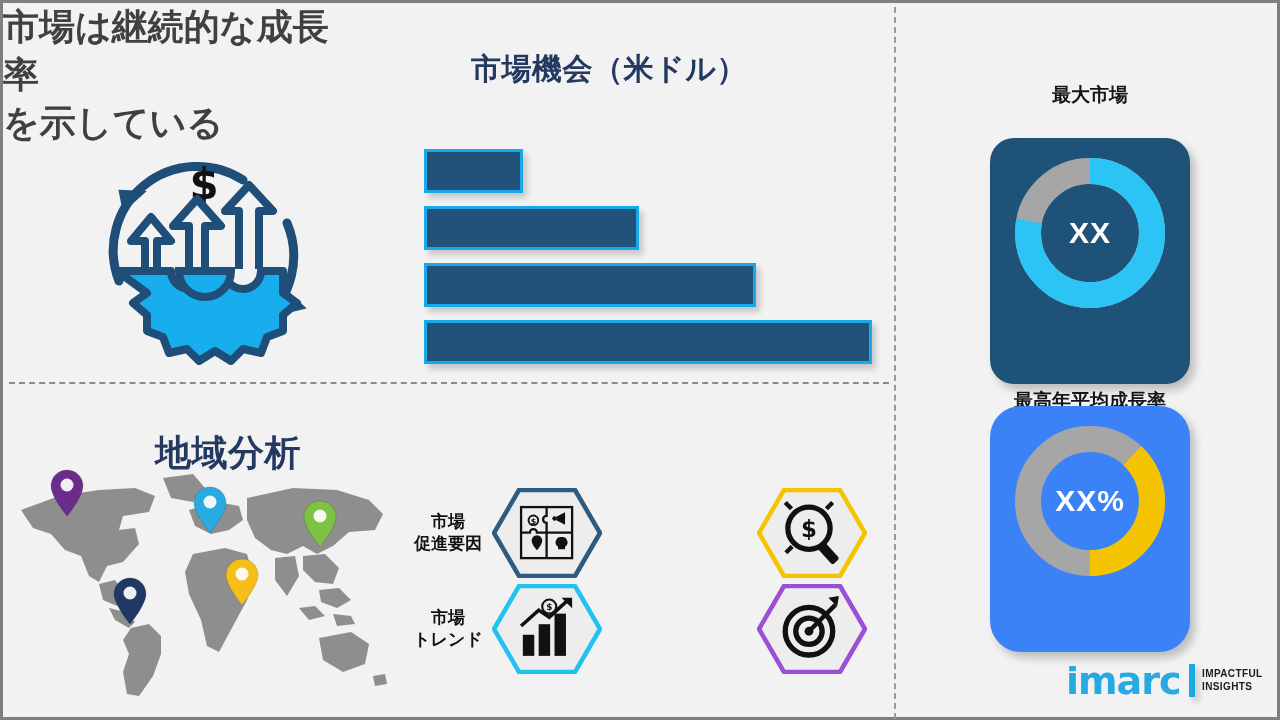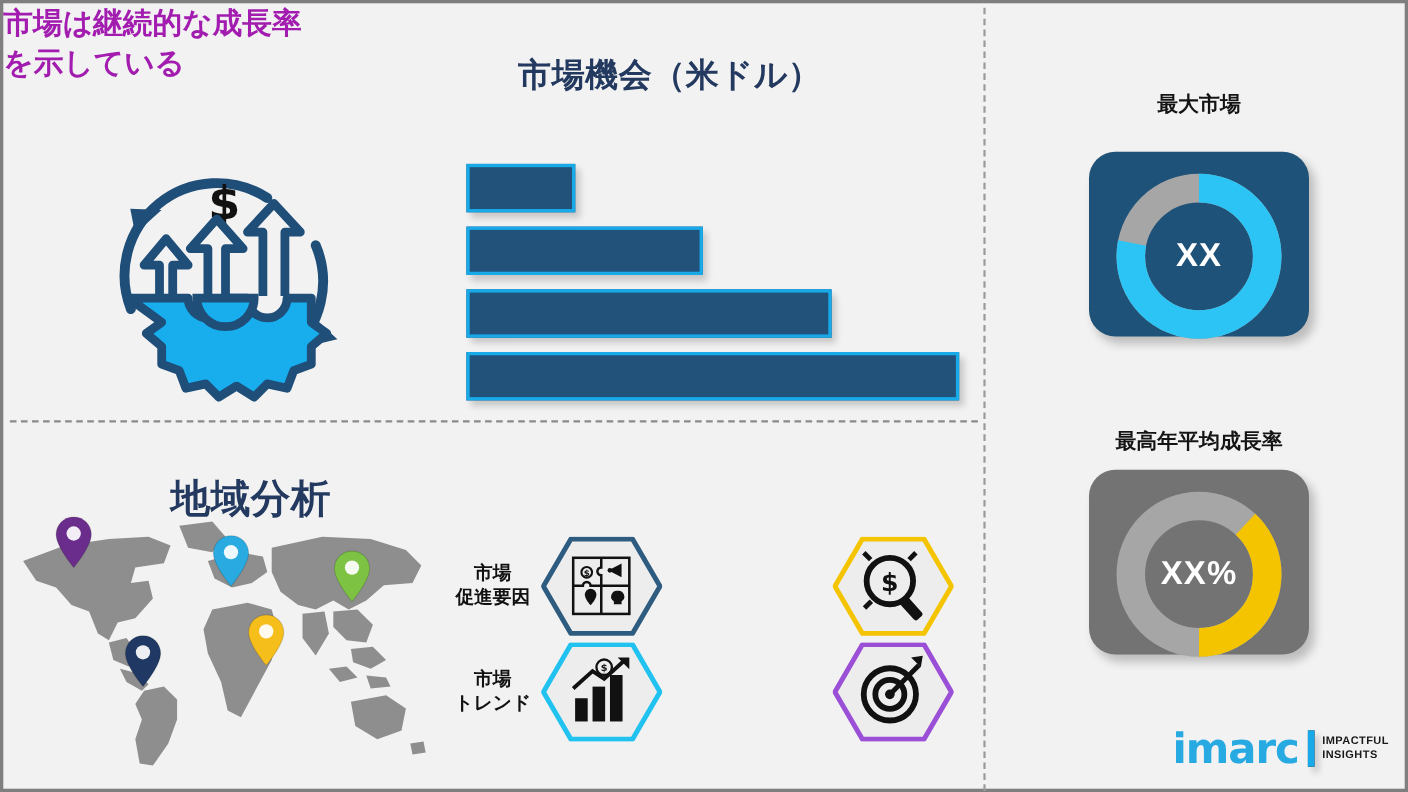--- a/index.html
+++ b/index.html
@@ -23,21 +23,21 @@
     position:absolute;left:6px;top:379px;width:880px;height:0;
     border-top:2px dashed #8a8a8a;
   }
   
   .sec-title{
     position:absolute;color:#23395f;font-weight:bold;
     letter-spacing:.5px;line-height:1.2;
   }
   
   #growth-title{
-    left:36px;top:48px;width:350px;font-size:27px;color:#a21caf;
+    left:36px;top:48px;width:350px;font-size:36px;color:#404040;
     font-weight:bold;line-height:1.34;
   }
   #growth-icon{position:absolute;left:70px;top:128px;width:260px;height:240px;}
   
   #opp-title{left:468px;top:48px;font-size:30px;}
   #bars{position:absolute;left:421px;top:146px;width:470px;height:200px;}
   .bar{
     position:absolute;left:0;height:44px;
     background:#22527a;border:3px solid #17A9E8;
     box-sizing:border-box;
@@ -57,21 +57,21 @@
   }
   .hexlabel.left{left:0;text-align:center;width:80px;}
   .hexlabel.right{right:0;text-align:left;width:66px;}
   .hexicon{position:absolute;left:84px;top:0;width:110px;height:90px;}
   
   .donut-title{
     position:absolute;width:300px;text-align:center;left:937px;
     font-size:19px;font-weight:bold;color:#141414;
   }
   .donut-card{
-    position:absolute;left:987px;width:200px;height:168px;
+    position:absolute;left:987px;width:200px;height:246px;
     background:#1f5278;border-radius:24px;
     box-shadow:5px 6px 9px rgba(0,0,0,.22);
   }
   .donut-svg{position:absolute;left:0;top:0;}
   .donut-center{
     position:absolute;left:0;top:0;width:200px;height:190px;
     display:flex;align-items:center;justify-content:center;
     color:#ffffff;font-size:30px;font-weight:bold;letter-spacing:1px;
   }
   
@@ -273,21 +273,21 @@
       <div class="donut-card" style="top: 135px; background: rgb(31, 82, 120);">
         <svg class="donut-svg" width="200" height="190" viewBox="0 0 200 190">
           <g transform="translate(100,95)">
             <circle r="62" fill="none" stroke="#A6A6A6" stroke-width="26"></circle>
             <circle r="62" fill="none" stroke="#2BC4F5" stroke-width="26" stroke-dasharray="303.8548414552048 85.70264758992954" transform="rotate(-90)"></circle>
           </g>
         </svg>
         <div class="donut-center">XX</div>
       </div>
       <div class="donut-title" style="top: 385px;">最高年平均成長率</div>
-      <div class="donut-card" style="top: 424px; background: #737373;">
+      <div class="donut-card" style="top: 403px; background: #3b82f6; border-radius: 31px;">
         <svg class="donut-svg" width="200" height="190" viewBox="0 0 200 190">
           <g transform="translate(100,95)">
             <circle r="62" fill="none" stroke="#A6A6A6" stroke-width="26"></circle>
             <circle r="62" fill="none" stroke="#F5C400" stroke-width="26" stroke-dasharray="148.03184583715105 241.52564320798328" transform="rotate(-90) scale(-1,1)"></circle>
           </g>
         </svg>
         <div class="donut-center">XX%</div>
       </div>
     </div>
 

